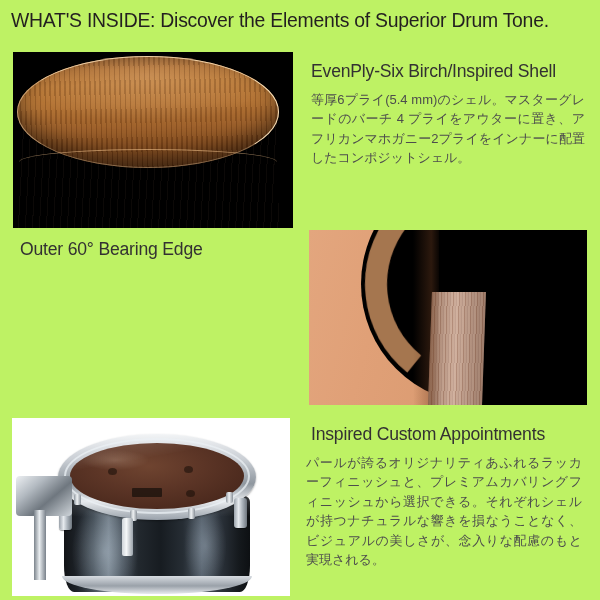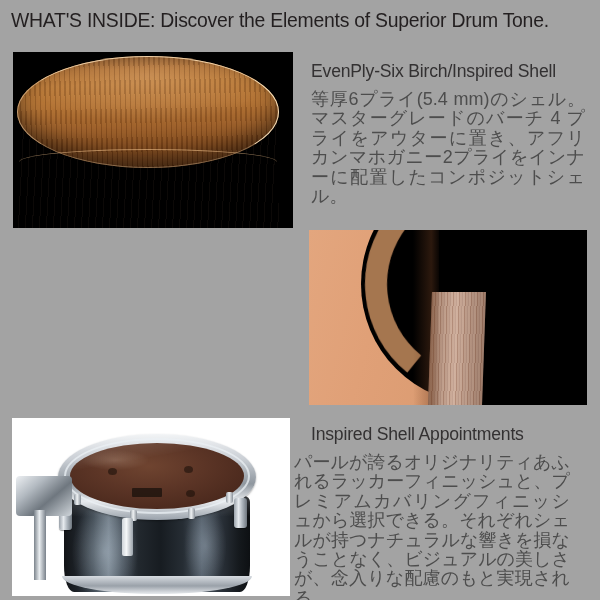--- a/index.html
+++ b/index.html
@@ -13,21 +13,21 @@
     overflow: hidden;
     font-family: "Liberation Sans", "DejaVu Sans", sans-serif;
     color: #333333;
     position: relative;
   }
 
   .page {
     position: relative;
     width: 600px;
     height: 600px;
-    background: #a3a3a3;
+    background: #bef264;
   }
 
   
   .page-title {
     position: absolute;
     left: 11px;
     top: 7px;
     width: 585px;
     font-size: 19.4px;
     line-height: 26px;
@@ -42,21 +42,21 @@
     position: absolute;
     font-size: 17.6px;
     line-height: 23px;
     font-weight: 400;
     letter-spacing: -0.2px;
     color: #333132;
     white-space: nowrap;
   }
   .section-body {
     position: absolute;
-    font-size: 18px;
+    font-size: 13px;
     line-height: 19.4px;
     font-weight: 400;
     color: #4d4d4d;
     text-align: justify;
     text-justify: inter-character;
   }
 
   
   .photo {
     position: absolute;
@@ -411,21 +411,21 @@
   }
 
   
   #heading-shell    { left: 311px; top: 60px; }
   #body-shell       { left: 311px; top: 90px; width: 274px; }
 
   #heading-edge     { left: 20px;  top: 238px; }
   #body-edge        { left: 11px;  top: 268px; width: 276px; }
 
   #heading-appoint  { left: 311px; top: 423px; }
-  #body-appoint     { left: 294px; top: 453px; width: 276px; }
+  #body-appoint     { left: 306px; top: 453px; width: 276px; }
 </style>
 </head>
 <body>
 
 <div class="page">
 
   <div class="page-title">WHAT'S INSIDE: Discover the Elements of Superior Drum Tone.</div>
 
   <div class="photo" id="photo-shell">
     <div class="shell-body">
@@ -435,20 +435,21 @@
       <div class="shell-interior-grain"></div>
     </div>
     <div class="shell-hollow"></div>
     <div class="shell-rim"></div>
     <div class="shell-lip"></div>
   </div>
 
   <div class="section-heading" id="heading-shell">EvenPly-Six Birch/Inspired Shell</div>
   <div class="section-body" id="body-shell">等厚6プライ(5.4 mm)のシェル。マスターグレードのバーチ 4 プライをアウターに置き、アフリカンマホガニー2プライをインナーに配置したコンポジットシェル。</div>
 
+  <div class="section-heading" id="heading-edge">Outer 60° Bearing Edge</div>
 
   <div class="photo" id="photo-edge">
     <div class="head-face"></div>
     <div class="head-round"></div>
     <div class="edge-arc"></div>
     <div class="edge-arc-grain"></div>
     <div class="shell-wall"></div>
     <div class="shell-wall-shade"></div>
     <div class="edge-shadow"></div>
   </div>
@@ -469,16 +470,16 @@
     <div class="rod" style="left:62px;  top:76px;"></div>
     <div class="rod" style="left:118px; top:92px;"></div>
     <div class="rod" style="left:176px; top:90px;"></div>
     <div class="rod" style="left:214px; top:74px;"></div>
     <div class="bracket"></div>
     <div class="bracket-arm"></div>
     <div class="mic-clip"></div>
     <div class="bottom-hoop"></div>
   </div>
 
-  <div class="section-heading" id="heading-appoint">Inspired Shell Appointments</div>
+  <div class="section-heading" id="heading-appoint">Inspired Custom Appointments</div>
   <div class="section-body" id="body-appoint">パールが誇るオリジナリティあふれるラッカーフィニッシュと、プレミアムカバリングフィニッシュから選択できる。それぞれシェルが持つナチュラルな響きを損なうことなく、ビジュアルの美しさが、念入りな配慮のもと実現される。</div>
 
 </div>
 
 </body></html>

